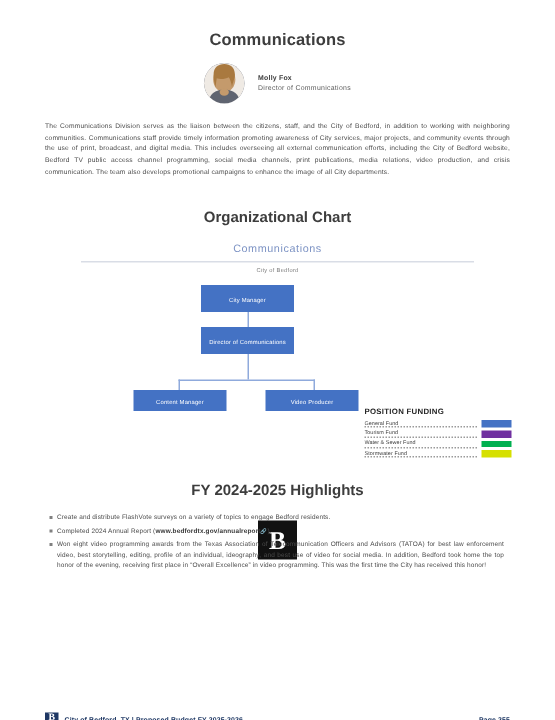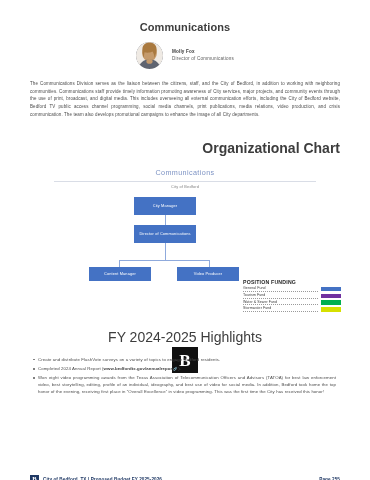--- a/index.html
+++ b/index.html
@@ -69,22 +69,22 @@
     margin-top: 11px;
     font-size: 4.45px;
     line-height: 1.72;
     color: #4a4a4a;
     text-align: justify;
     letter-spacing: 0.12px;
   }
 
   
   .section-title {
-    text-align: right;
-    font-size: 14px;
+    text-align: center;
+    font-size: 10px;
     font-weight: bold;
     color: #3d3d3d;
     margin-top: 22px;
   }
   .chart-head {
     text-align: center;
     margin-top: 10px;
   }
   .chart-head-title {
     font-size: 7.2px;
@@ -189,22 +189,22 @@
     color: #ffffff;
     font-family: "Liberation Serif", serif;
     font-weight: bold;
     font-size: 17px;
     line-height: 1;
   }
 
   
   .highlights-title {
     text-align: center;
-    font-size: 14px;
-    font-weight: normal;
+    font-size: 10px;
+    font-weight: bold;
     color: #3d3d3d;
     margin-top: 6px;
   }
   ul.highlights {
     list-style: none;
     margin: 7px 0 0 0;
     padding: 0 4px 0 8px;
   }
   ul.highlights li {
     position: relative;

